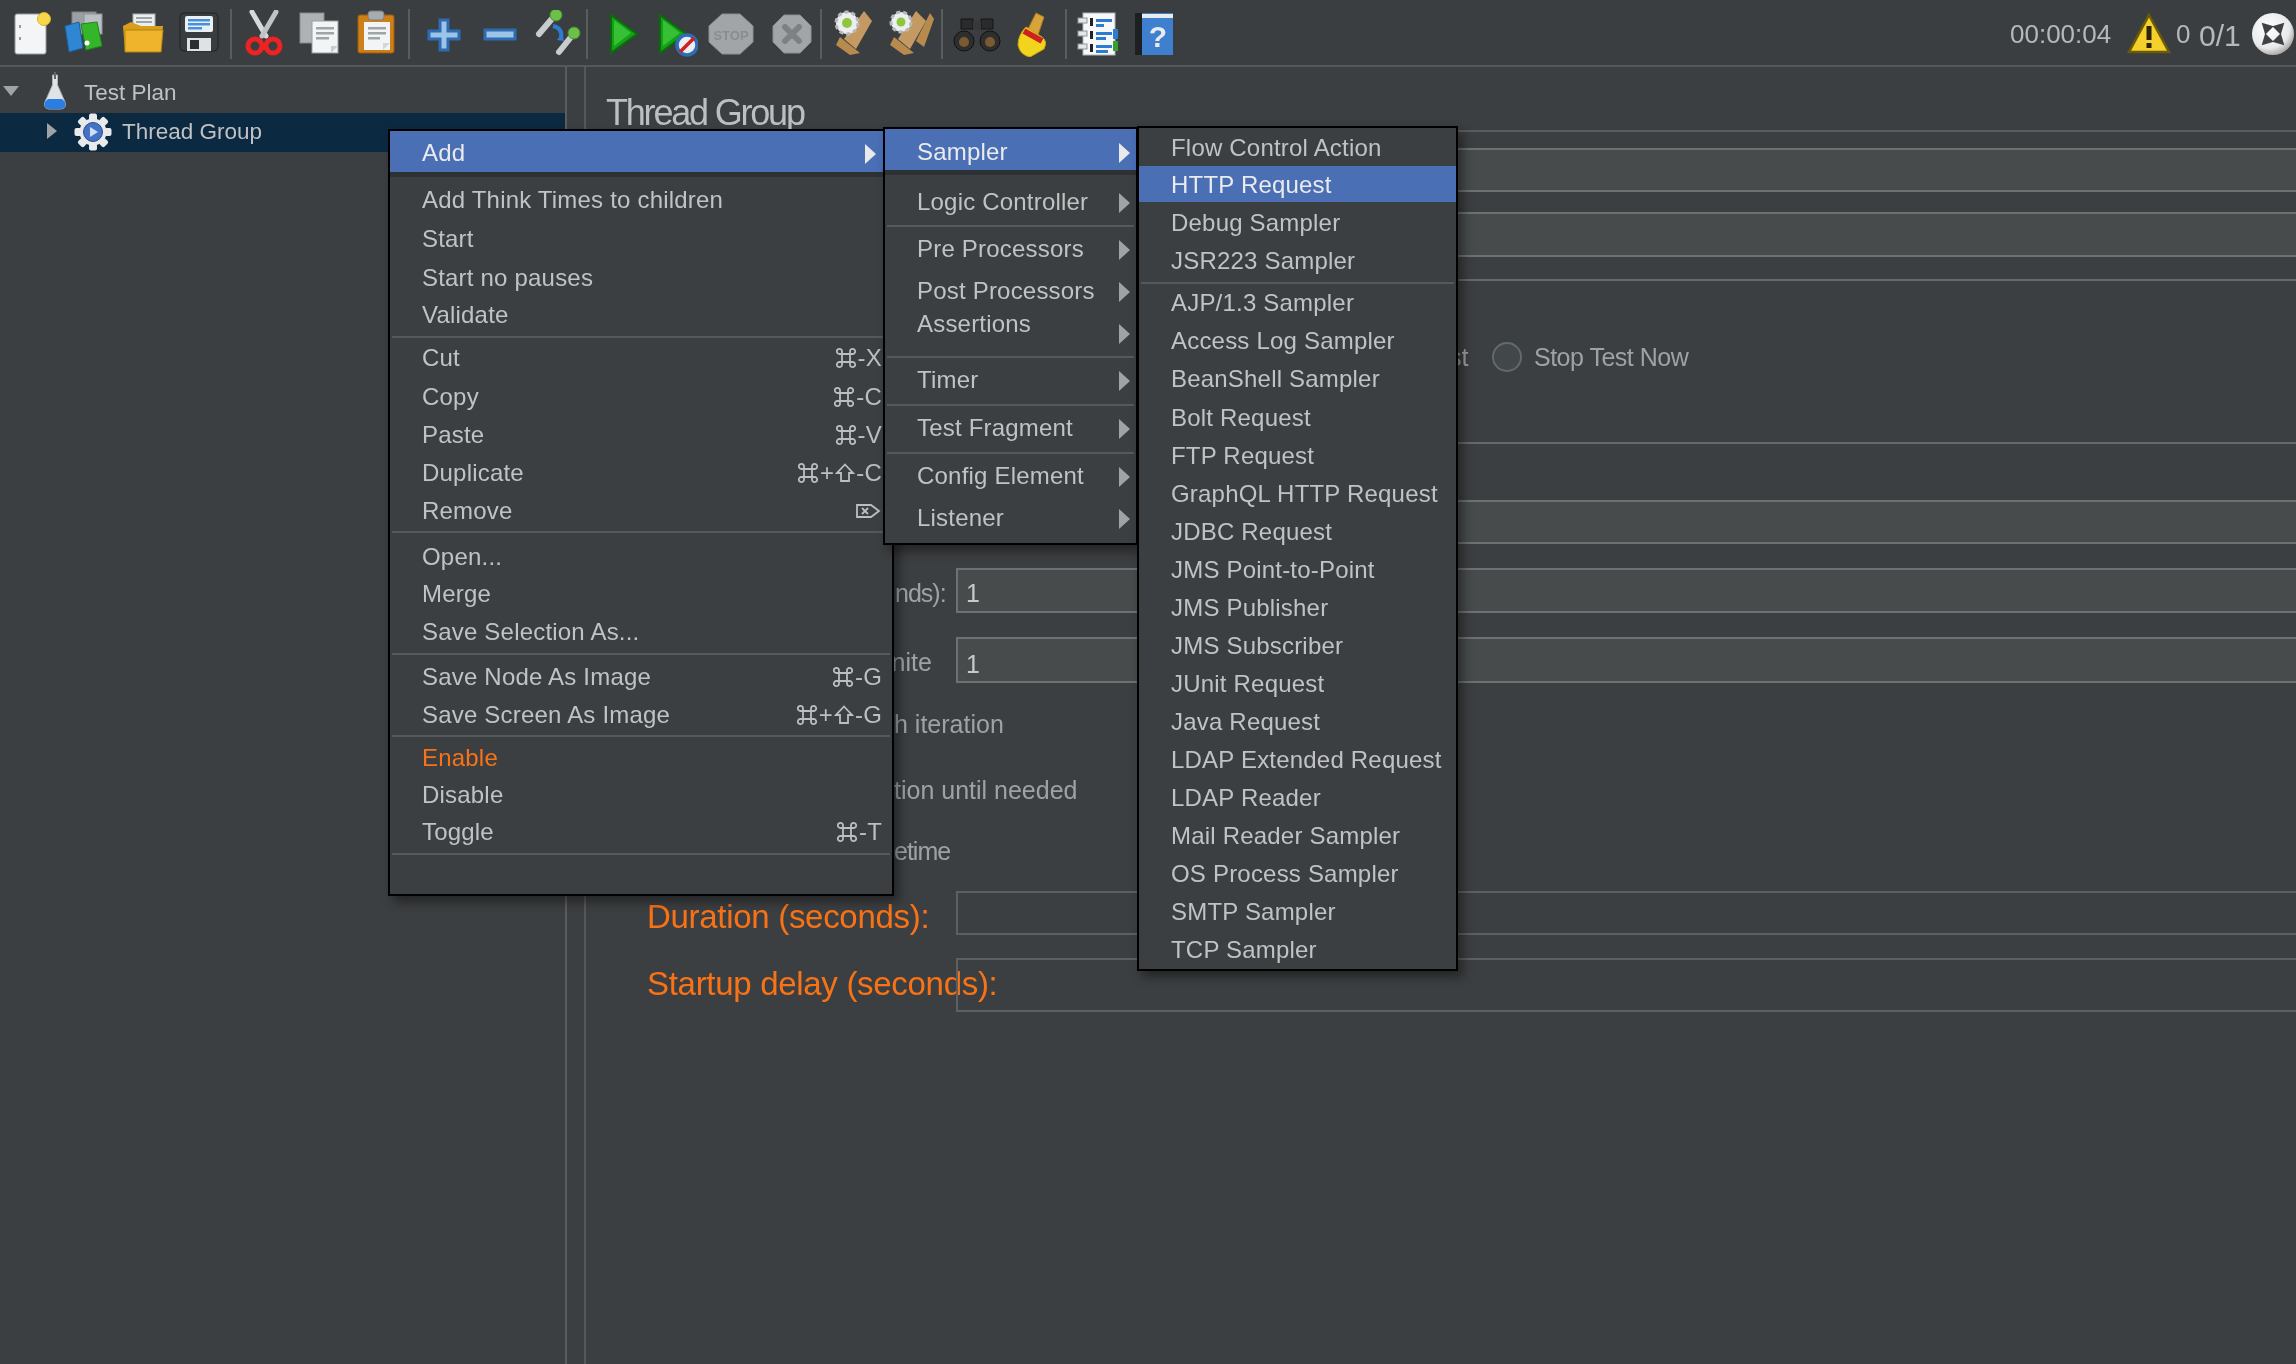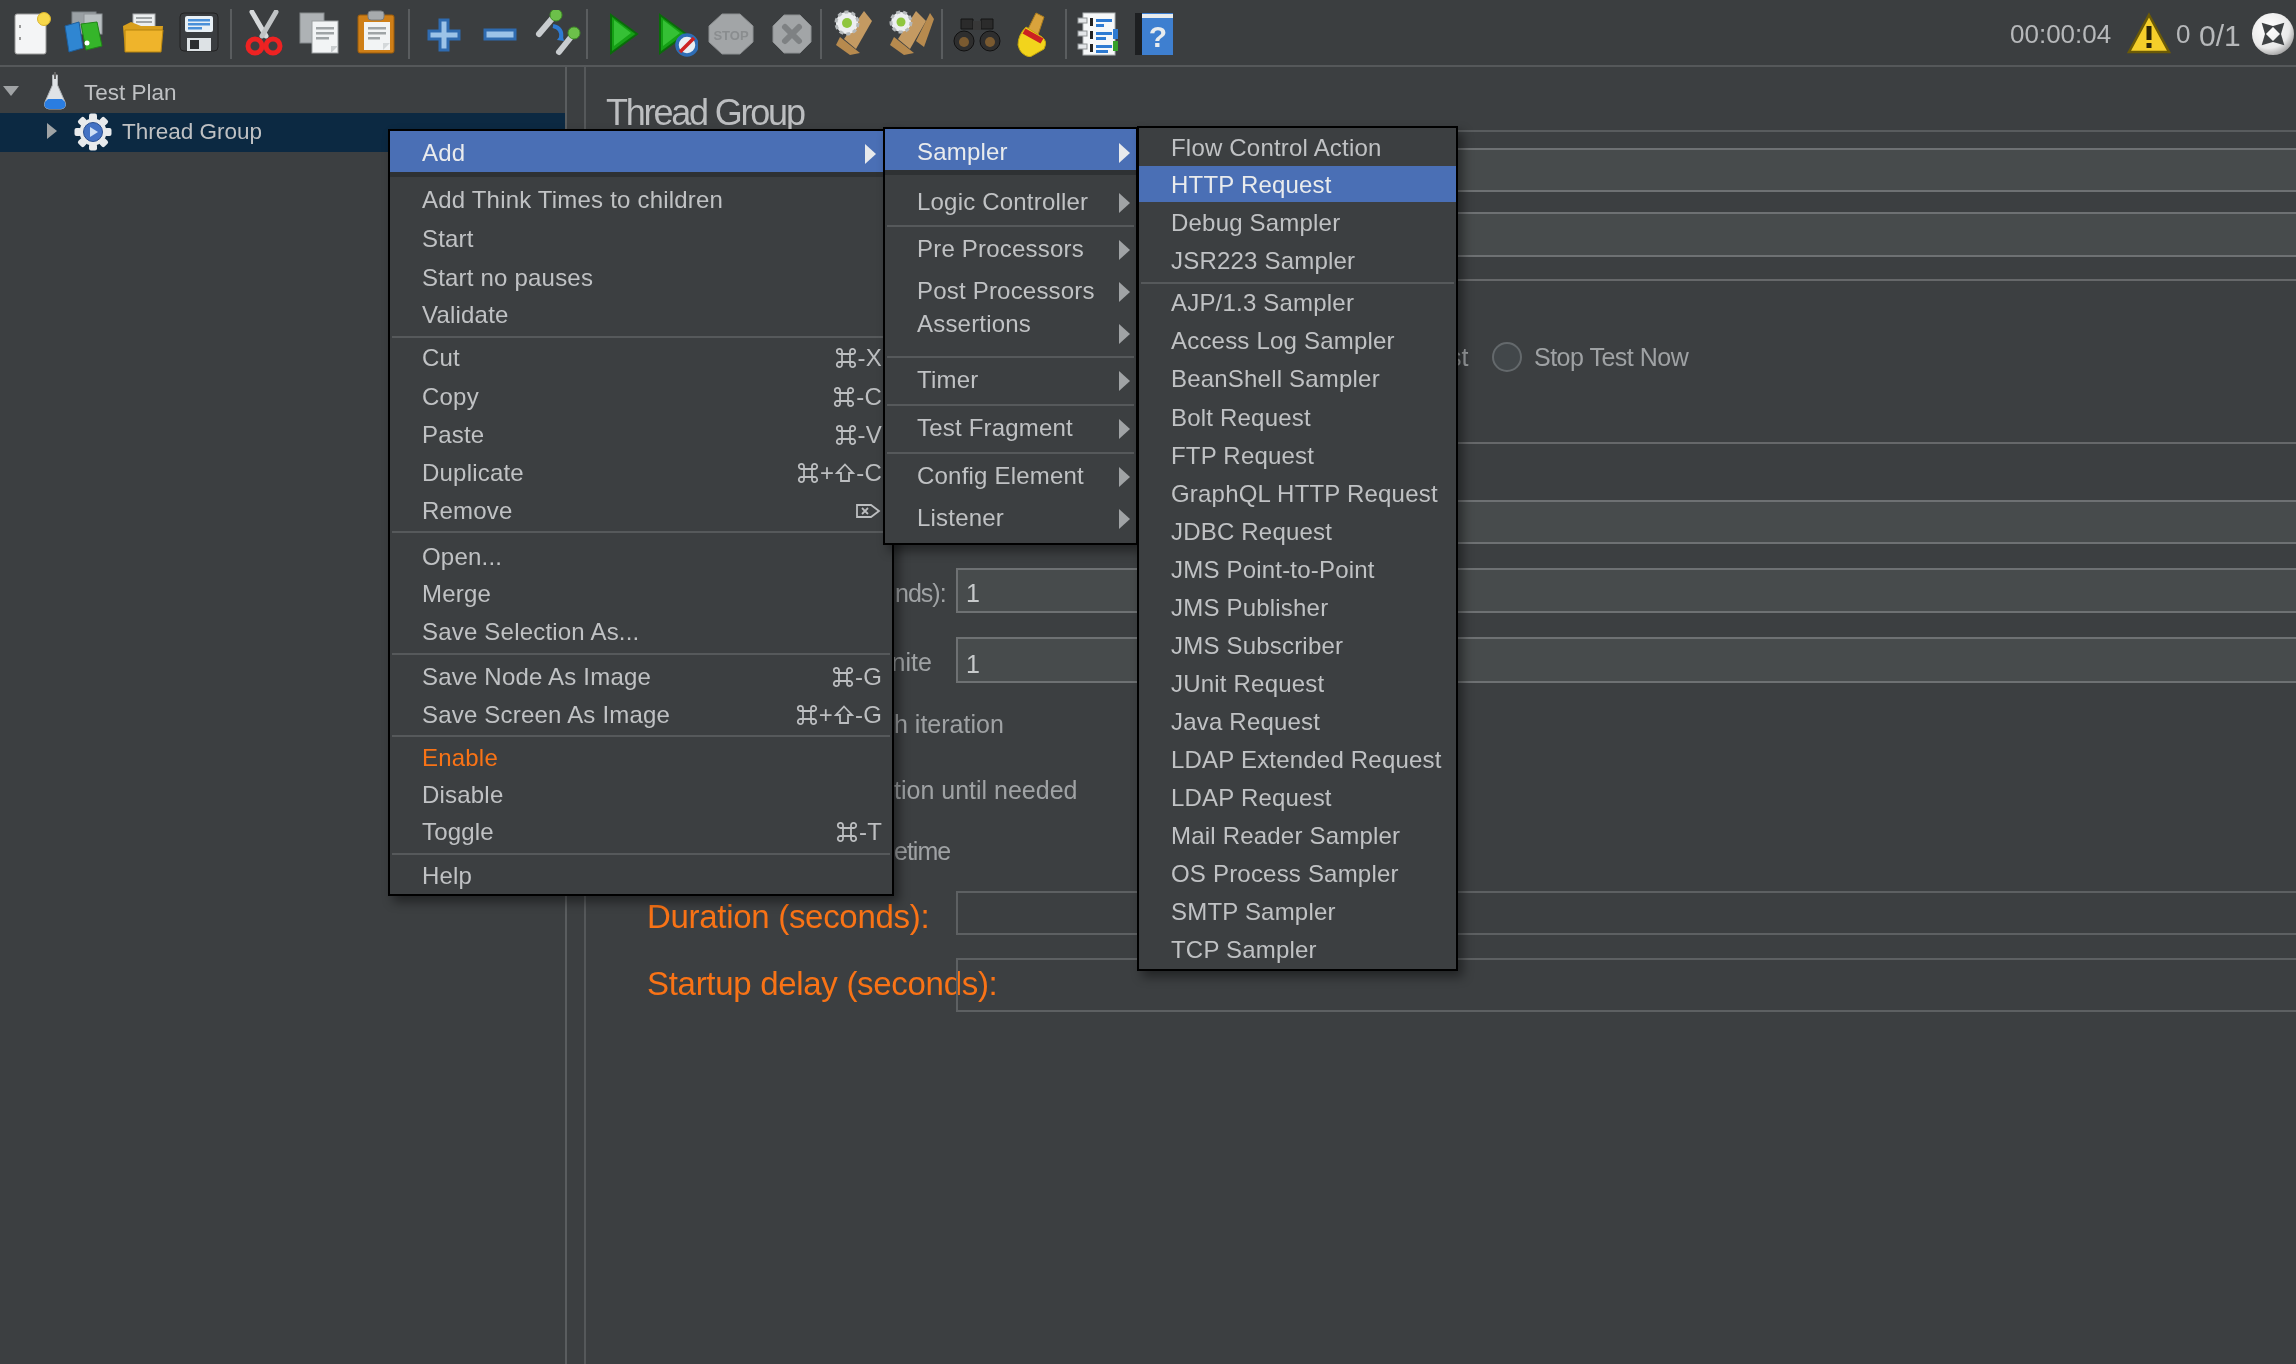--- a/index.html
+++ b/index.html
@@ -370,21 +370,20 @@
 <div class="msep" style="top:603.5px"></div>
 <div class="mi dim" style="top:607.5px;height:38px;line-height:38px">Enable</div>
 <div class="mi " style="top:644.5px;height:38px;line-height:38px">Disable</div>
 <div class="mi " style="top:682.0px;height:38px;line-height:38px">Toggle<span class="sc">
         <svg width="22" height="22" viewBox="0 0 22 22" style="margin:0 1px">
           <path d="M7 7 V4.6 A2.6 2.6 0 1 0 4.4 7 Z M7 15 H4.6 A2.6 2.6 0 1 0 7 17.4 Z M15 7 H17.4 A2.6 2.6 0 1 0 15 4.6 Z M15 15 V17.4 A2.6 2.6 0 1 0 17.4 15 Z M7 7 H15 V15 H7 Z" fill="none" stroke="#bcbec0" stroke-width="1.8"></path>
         </svg>
         <span>-T</span>
       </span></div>
 <div class="msep" style="top:722.0px"></div>
-<div class="mi " style="top:726.0px;height:38px;line-height:38px">Help</div>
 </div>
 <div class="menu" style="left:883px;top:127px;width:255px;height:418px">
 <div class="abs hot" style="left:0;right:0;top:0;height:41px"></div>
 <div class="abs" style="left:0;right:0;top:41px;height:5px;background:#2e3133"></div>
 <div class="mi hot2" style="top:4.0px;height:38px;line-height:38px">Sampler</div>
 <div class="arrow" style="left:234px;top:14.0px;border-left-color:#e8eaec"></div>
 <div class="mi " style="top:51.5px;height:42px;line-height:42px">Logic Controller</div>
 <div class="arrow" style="left:234px;top:63.5px;border-left-color:#a0a3a5"></div>
 <div class="mi " style="top:98.5px;height:42px;line-height:42px">Pre Processors</div>
 <div class="arrow" style="left:234px;top:110.5px;border-left-color:#a0a3a5"></div>
@@ -418,17 +417,17 @@
 <div class="mi " style="top:270.5px;height:38px;line-height:38px">Bolt Request</div>
 <div class="mi " style="top:308.5px;height:38px;line-height:38px">FTP Request</div>
 <div class="mi " style="top:346.6px;height:38px;line-height:38px">GraphQL HTTP Request</div>
 <div class="mi " style="top:384.6px;height:38px;line-height:38px">JDBC Request</div>
 <div class="mi " style="top:422.6px;height:38px;line-height:38px">JMS Point-to-Point</div>
 <div class="mi " style="top:460.7px;height:38px;line-height:38px">JMS Publisher</div>
 <div class="mi " style="top:498.7px;height:38px;line-height:38px">JMS Subscriber</div>
 <div class="mi " style="top:536.8px;height:38px;line-height:38px">JUnit Request</div>
 <div class="mi " style="top:574.8px;height:38px;line-height:38px">Java Request</div>
 <div class="mi " style="top:612.9px;height:38px;line-height:38px">LDAP Extended Request</div>
-<div class="mi " style="top:650.9px;height:38px;line-height:38px">LDAP Request</div>
+<div class="mi " style="top:650.9px;height:38px;line-height:38px">LDAP Reader</div>
 <div class="mi " style="top:689.0px;height:38px;line-height:38px">Mail Reader Sampler</div>
 <div class="mi " style="top:727.0px;height:38px;line-height:38px">OS Process Sampler</div>
 <div class="mi " style="top:765.1px;height:38px;line-height:38px">SMTP Sampler</div>
 <div class="mi " style="top:803.1px;height:38px;line-height:38px">TCP Sampler</div>
 </div>
 </body></html>

